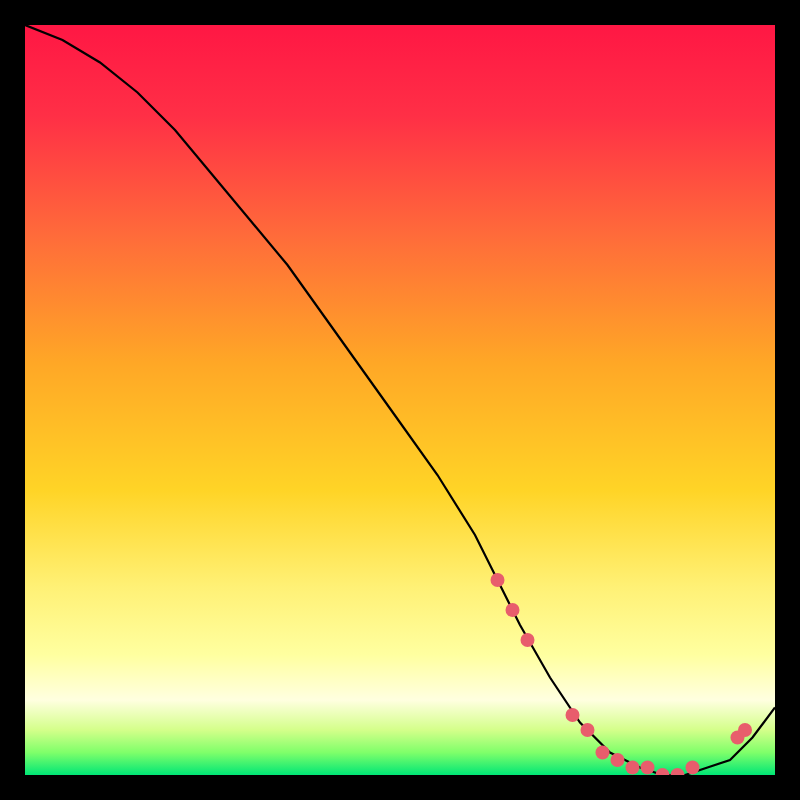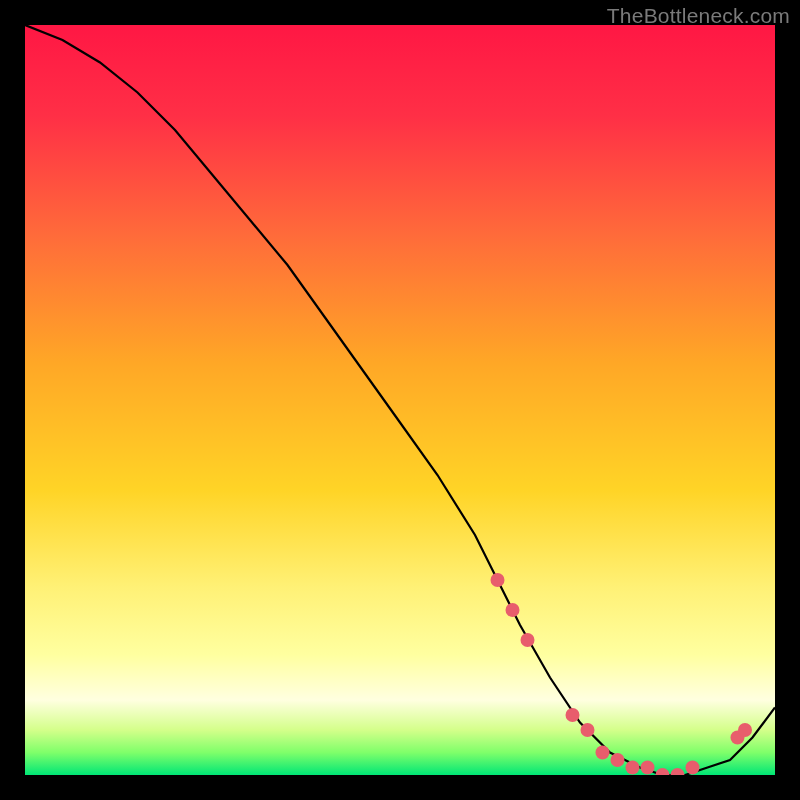--- a/index.html
+++ b/index.html
@@ -35,21 +35,20 @@
     height: 750px;
   }
   svg {
     display: block;
   }
 </style>
 </head>
 <body>
 
 <div class="wrap">
-  <div class="watermark">TheBottleneck.com</div>
   <div class="plot">
     <svg id="chart-svg" width="750" height="750" viewBox="0 0 750 750" preserveAspectRatio="none">
       <defs>
         <linearGradient id="bg-grad" x1="0" y1="0" x2="0" y2="1">
             <stop offset="0%" stop-color="#ff1744"></stop>
             <stop offset="12%" stop-color="#ff2f46"></stop>
             <stop offset="28%" stop-color="#ff6b3a"></stop>
             <stop offset="45%" stop-color="#ffa726"></stop>
             <stop offset="62%" stop-color="#ffd426"></stop>
             <stop offset="75%" stop-color="#fff176"></stop>

